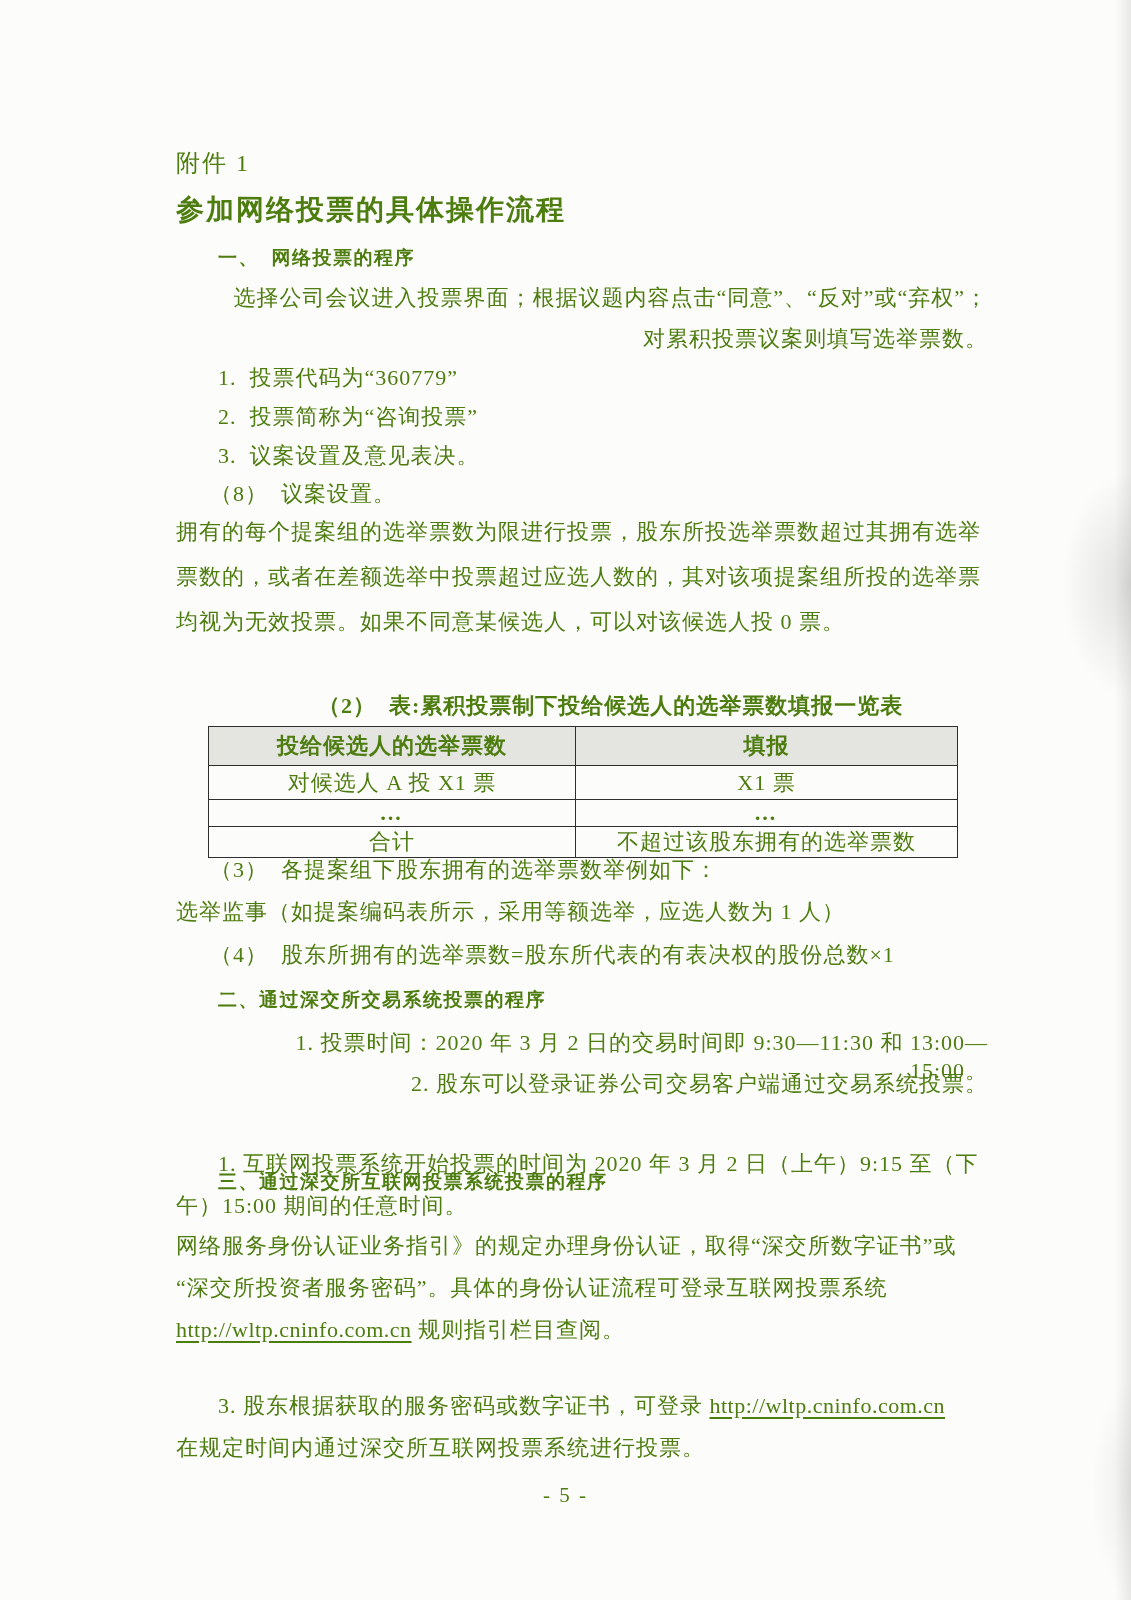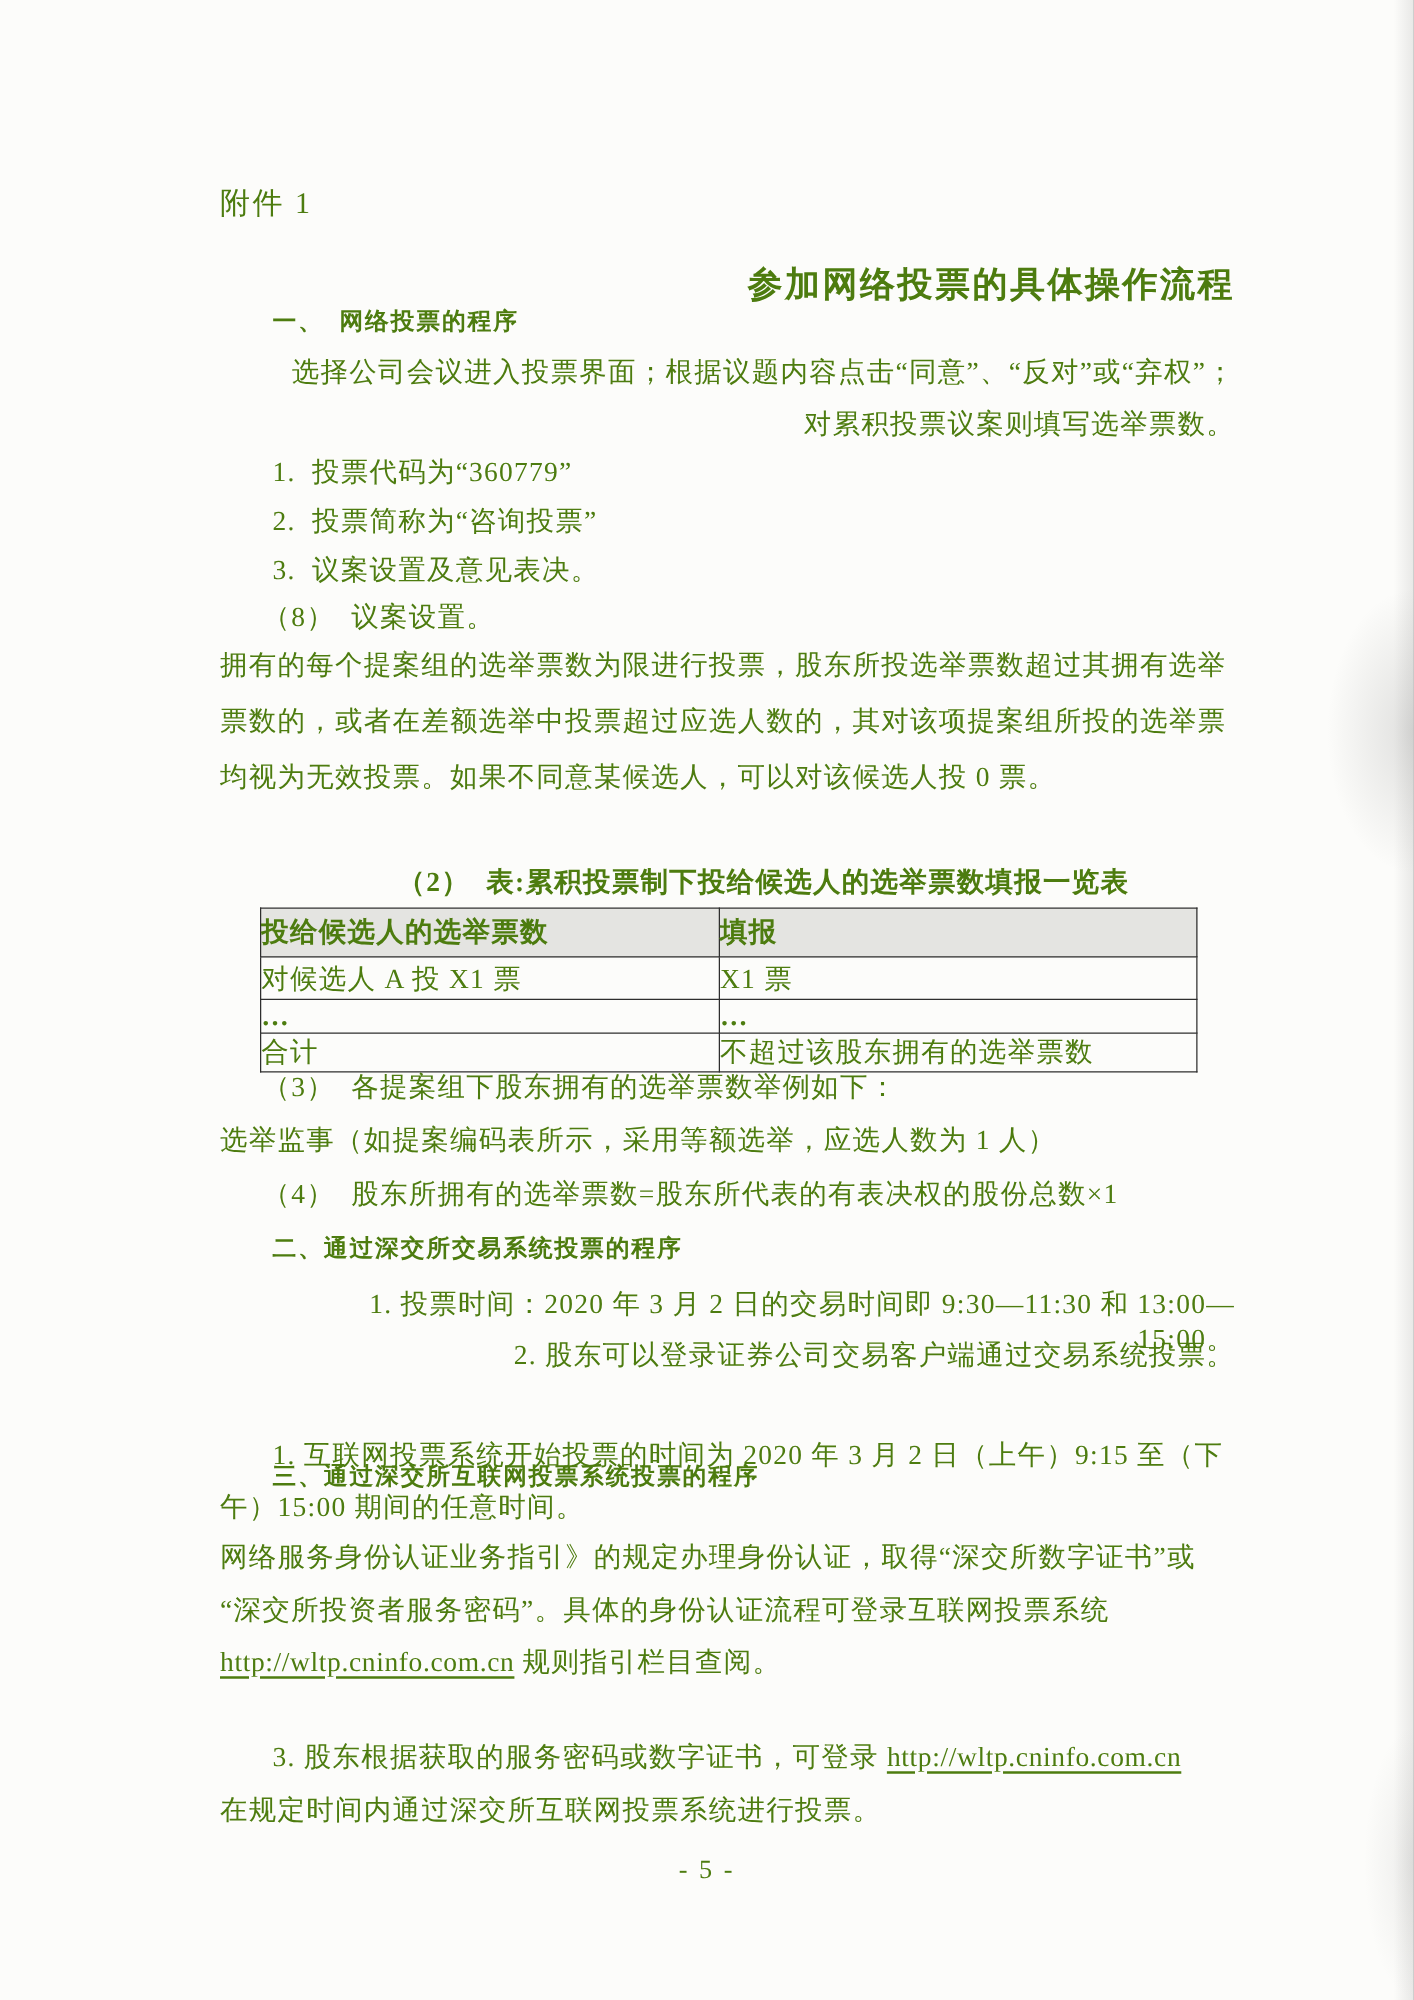--- a/index.html
+++ b/index.html
@@ -22,33 +22,33 @@
   }
   .lh41 .line{height:41px;text-align:right;}
   .lh39 .line{height:39px;}
   .lh42 .line{height:42px;}
   .lh45 .line{height:45px;}
   .indent{padding-left:46px;}
   .indent-num{padding-left:42px;}
   .indent-paren{padding-left:34px;}
   .attachment{font-size:24px;letter-spacing:2px;}
   .doc-title{
-    text-align:right;font-weight:bold;
-    font-size:28px;letter-spacing:2px;margin-top:19px;
+    text-align:left;font-weight:bold;
+    font-size:28px;letter-spacing:2px;
   }
   .heading{font-weight:bold;font-size:19px;letter-spacing:1.5px;}
   .caption{font-weight:bold;padding-left:142px;font-size:22px;}
   .vote-table{
     position:absolute;left:208px;top:726px;width:750px;
     border-collapse:collapse;
     table-layout:fixed;
   }
   .vote-table th,.vote-table td{
     border:1.5px solid #2e2e2e;
-    text-align:left;vertical-align:middle;
+    text-align:center;vertical-align:middle;
     font-size:22px;letter-spacing:1px;
     padding:0;
   }
   .vote-table th{
     background:#e4e4e1;
     font-weight:bold;
     height:38px;
   }
   .row-a td{height:33px;}
   .row-b td{height:26px;font-weight:bold;letter-spacing:3px;}

